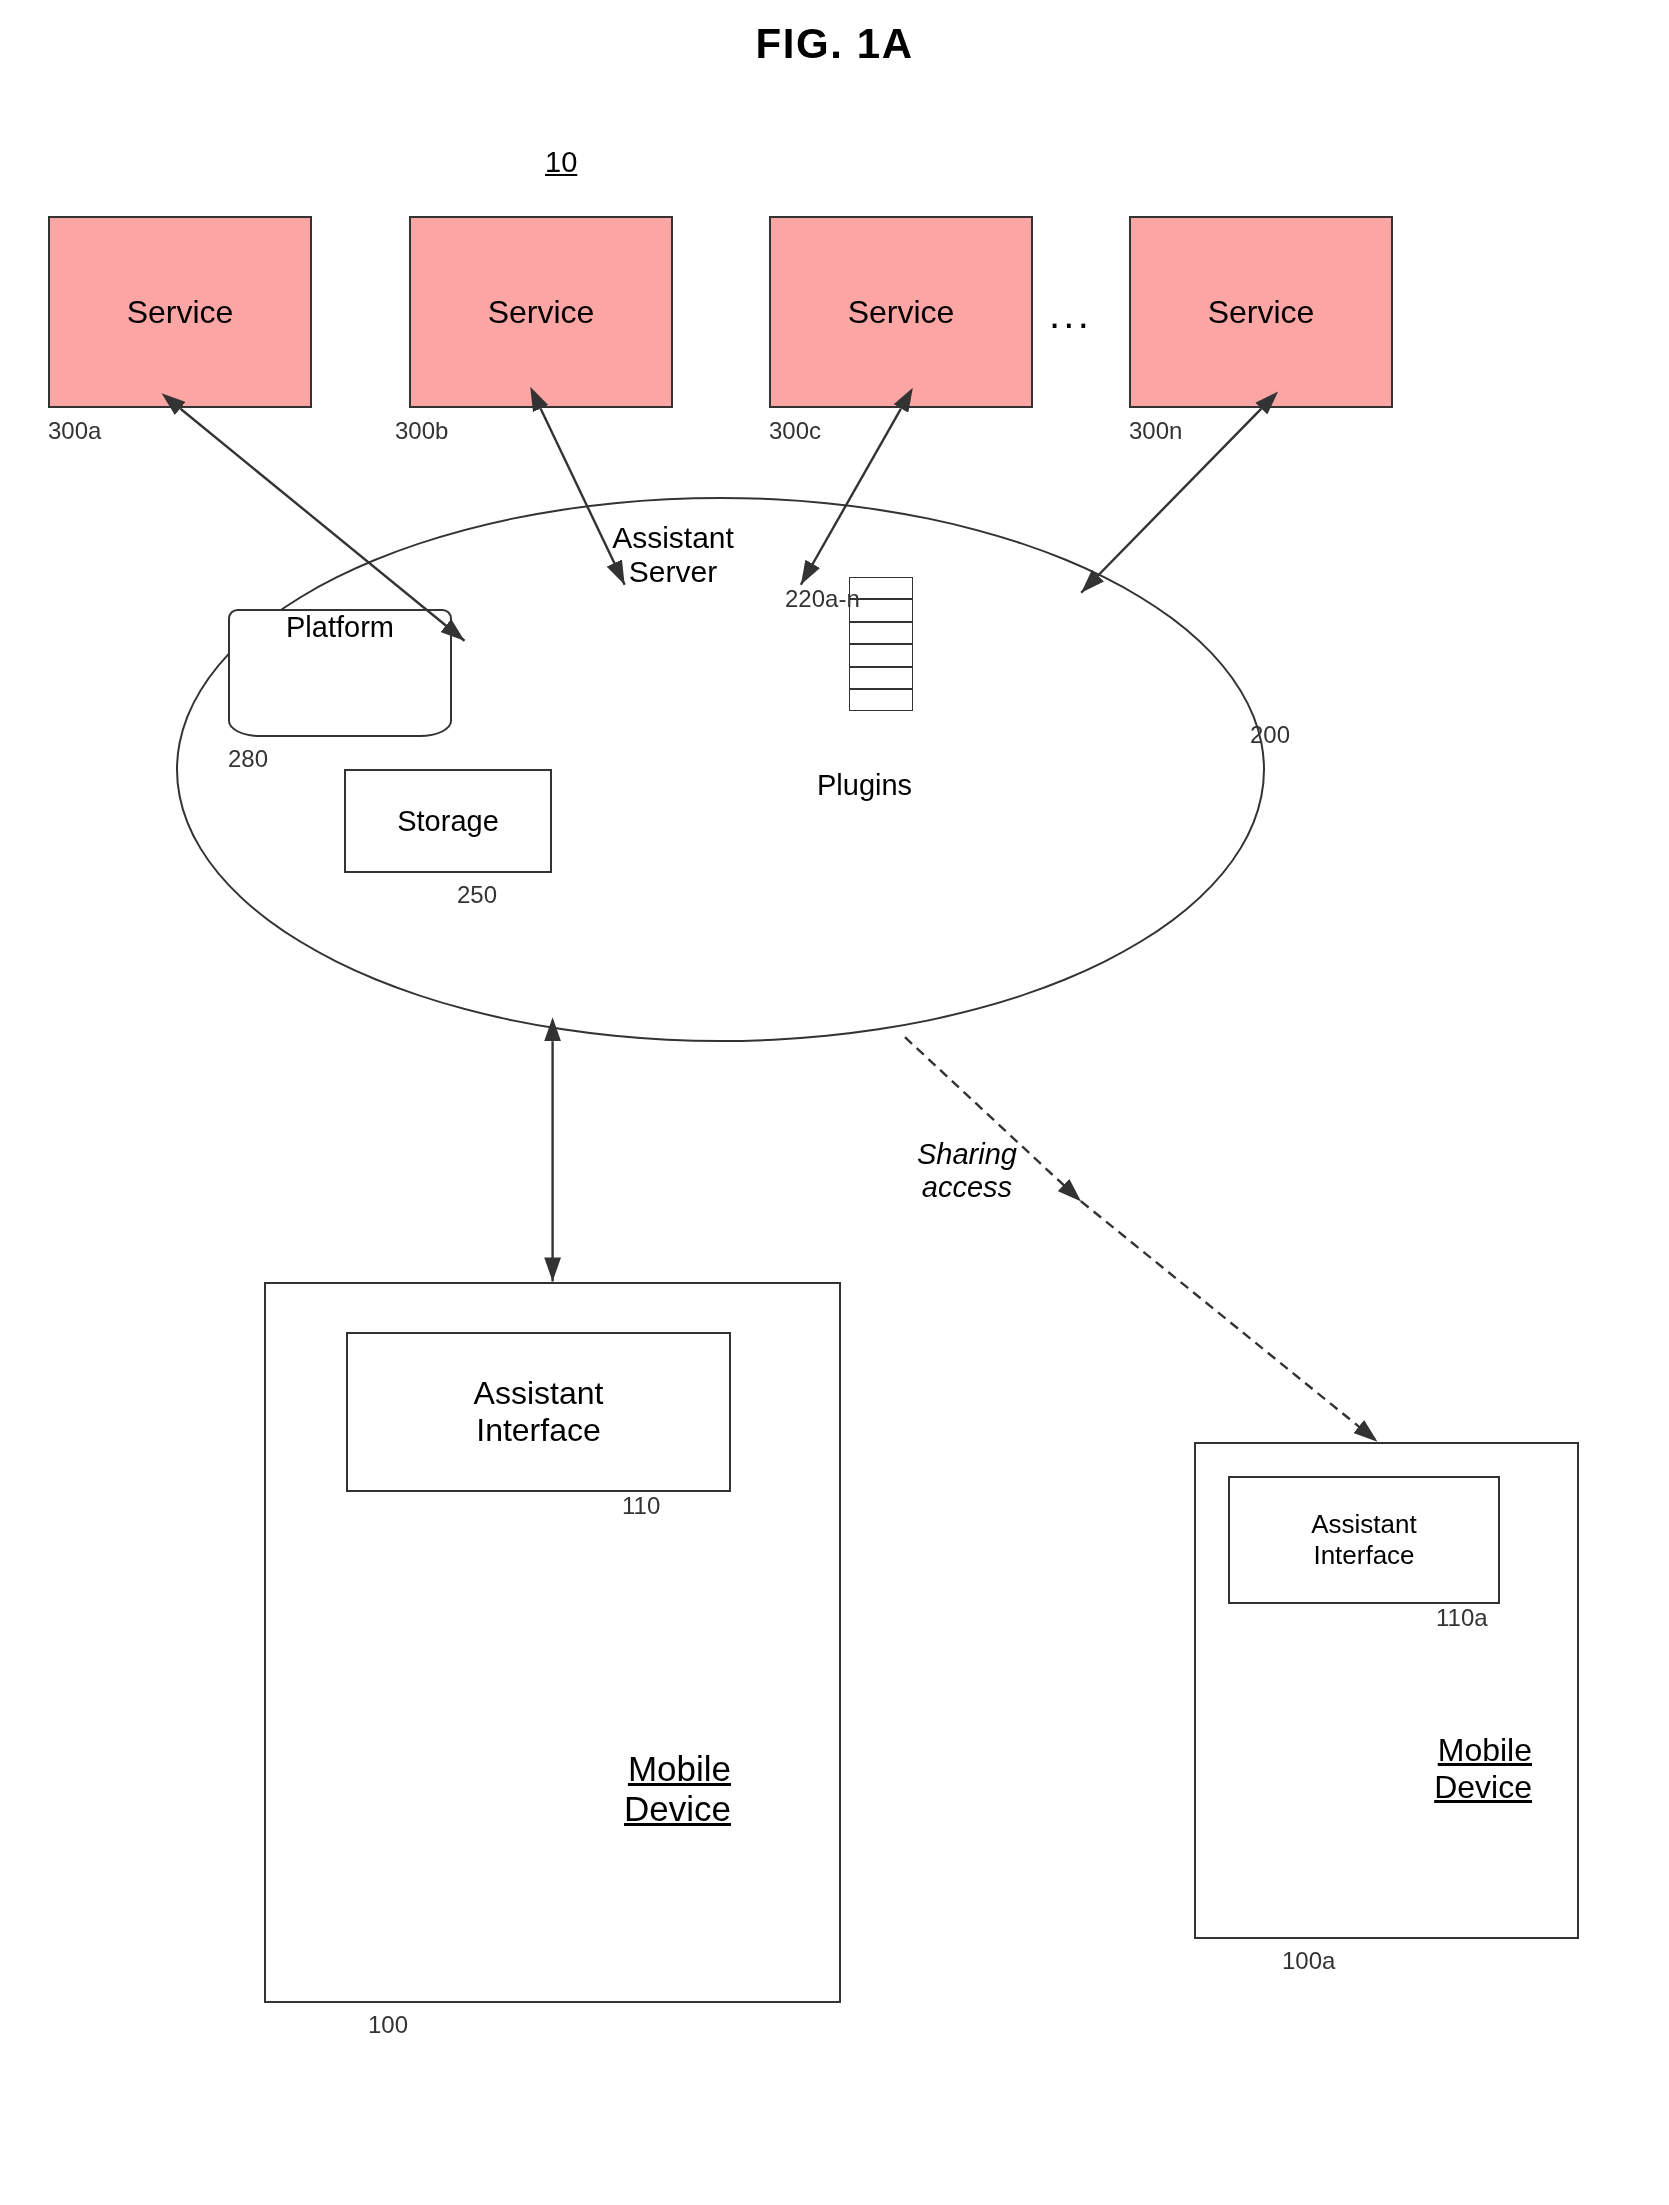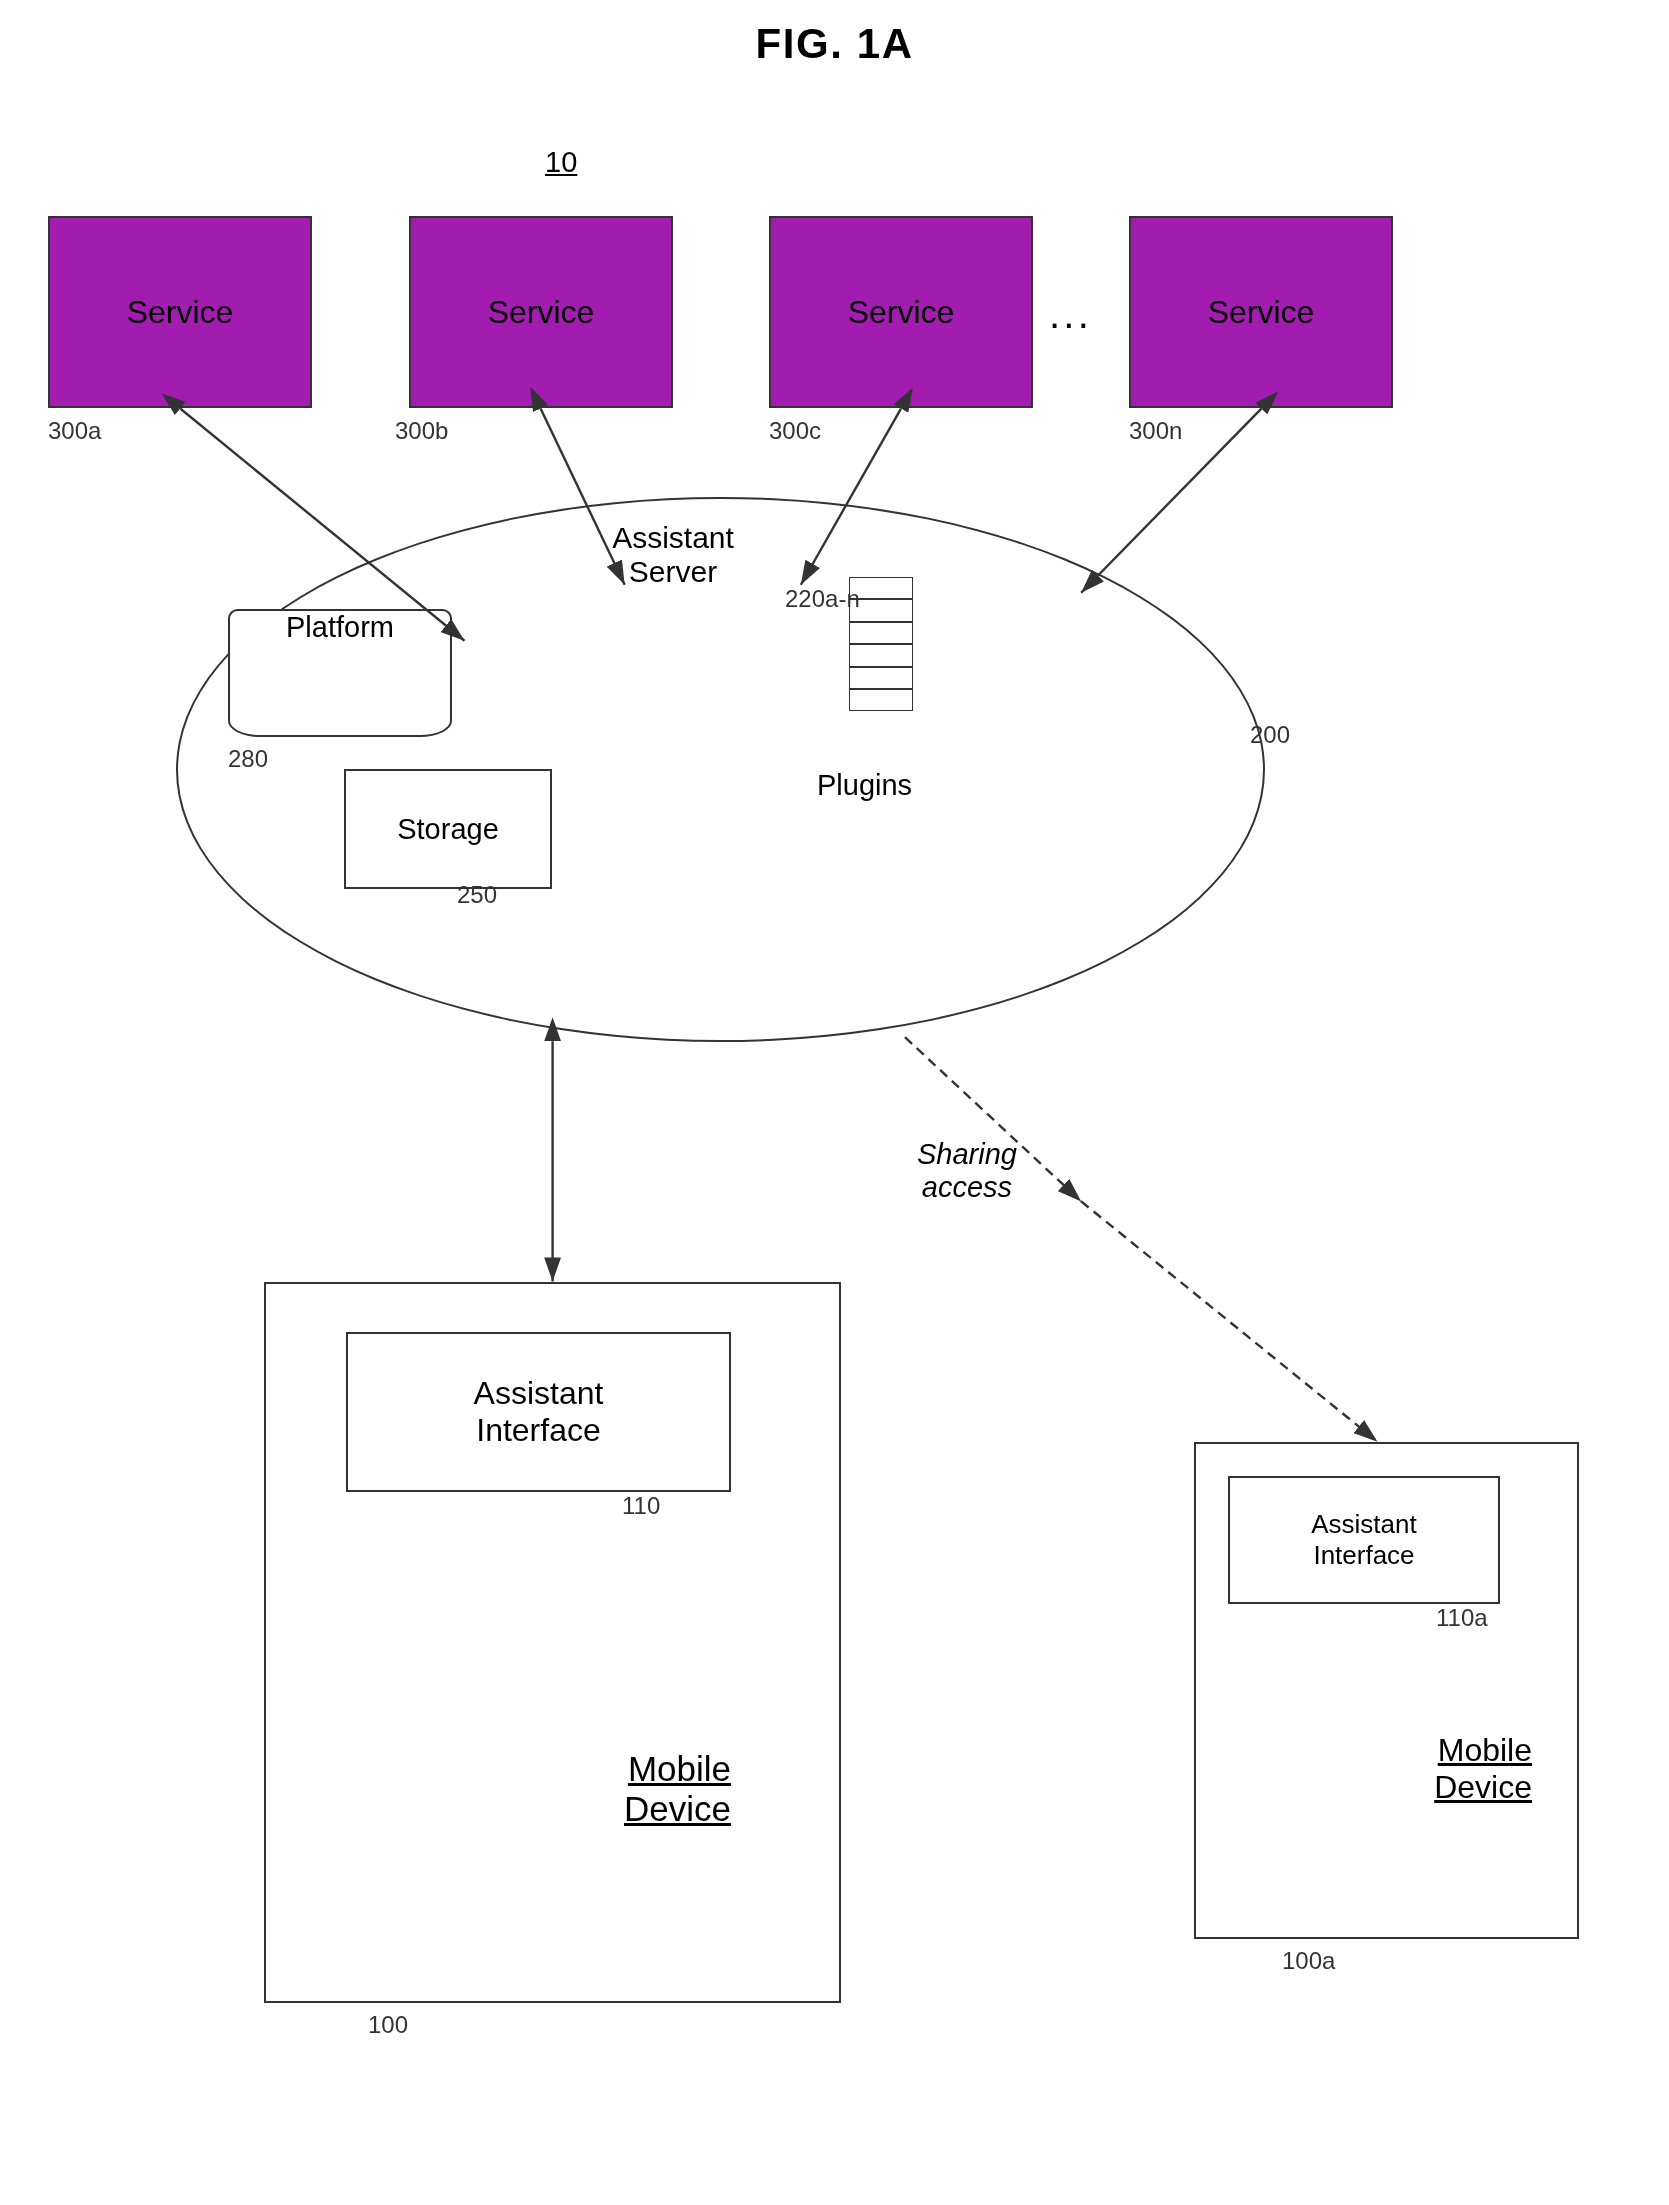--- a/index.html
+++ b/index.html
@@ -25,21 +25,21 @@
       position: absolute;
       font-size: 29px;
       text-decoration: underline;
       margin-top: 6px;
     }
 
     
     .service-box {
       position: absolute;
       border: 2.4px solid #333;
-      background: #a21caf;
+      background: #fca5a5;
       display: flex;
       align-items: center;
       justify-content: center;
       font-size: 32px;
     }
 
     
     .assistant-server-ellipse {
       position: absolute;
       border: 2.4px solid #333;
@@ -186,21 +186,21 @@
   <span>Assistant</span><br>
   <span>Server</span>
 </div>
 <div class="ref-label" style="left:1250px; top:721px;">200</div>
 
 <div class="platform-shape" style="left:228px; top:609px; width:224px; height:128px;">
   <span>Platform</span>
 </div>
 <div class="ref-label" style="left:228px; top:745px;">280</div>
 
-<div class="storage-box" style="left:344px; top:769px; width:208px; height:120px;">
+<div class="storage-box" style="left:344px; top:769px; width:208px; height:104px;">
   <span>Storage</span>
 </div>
 <div class="ref-label" style="left:457px; top:881px;">250</div>
 
 <div class="plugins-stack" style="left:849px; top:577px;">
   <div class="plugins-stack-row"></div>
   <div class="plugins-stack-row"></div>
   <div class="plugins-stack-row"></div>
   <div class="plugins-stack-row"></div>
   <div class="plugins-stack-row"></div>

